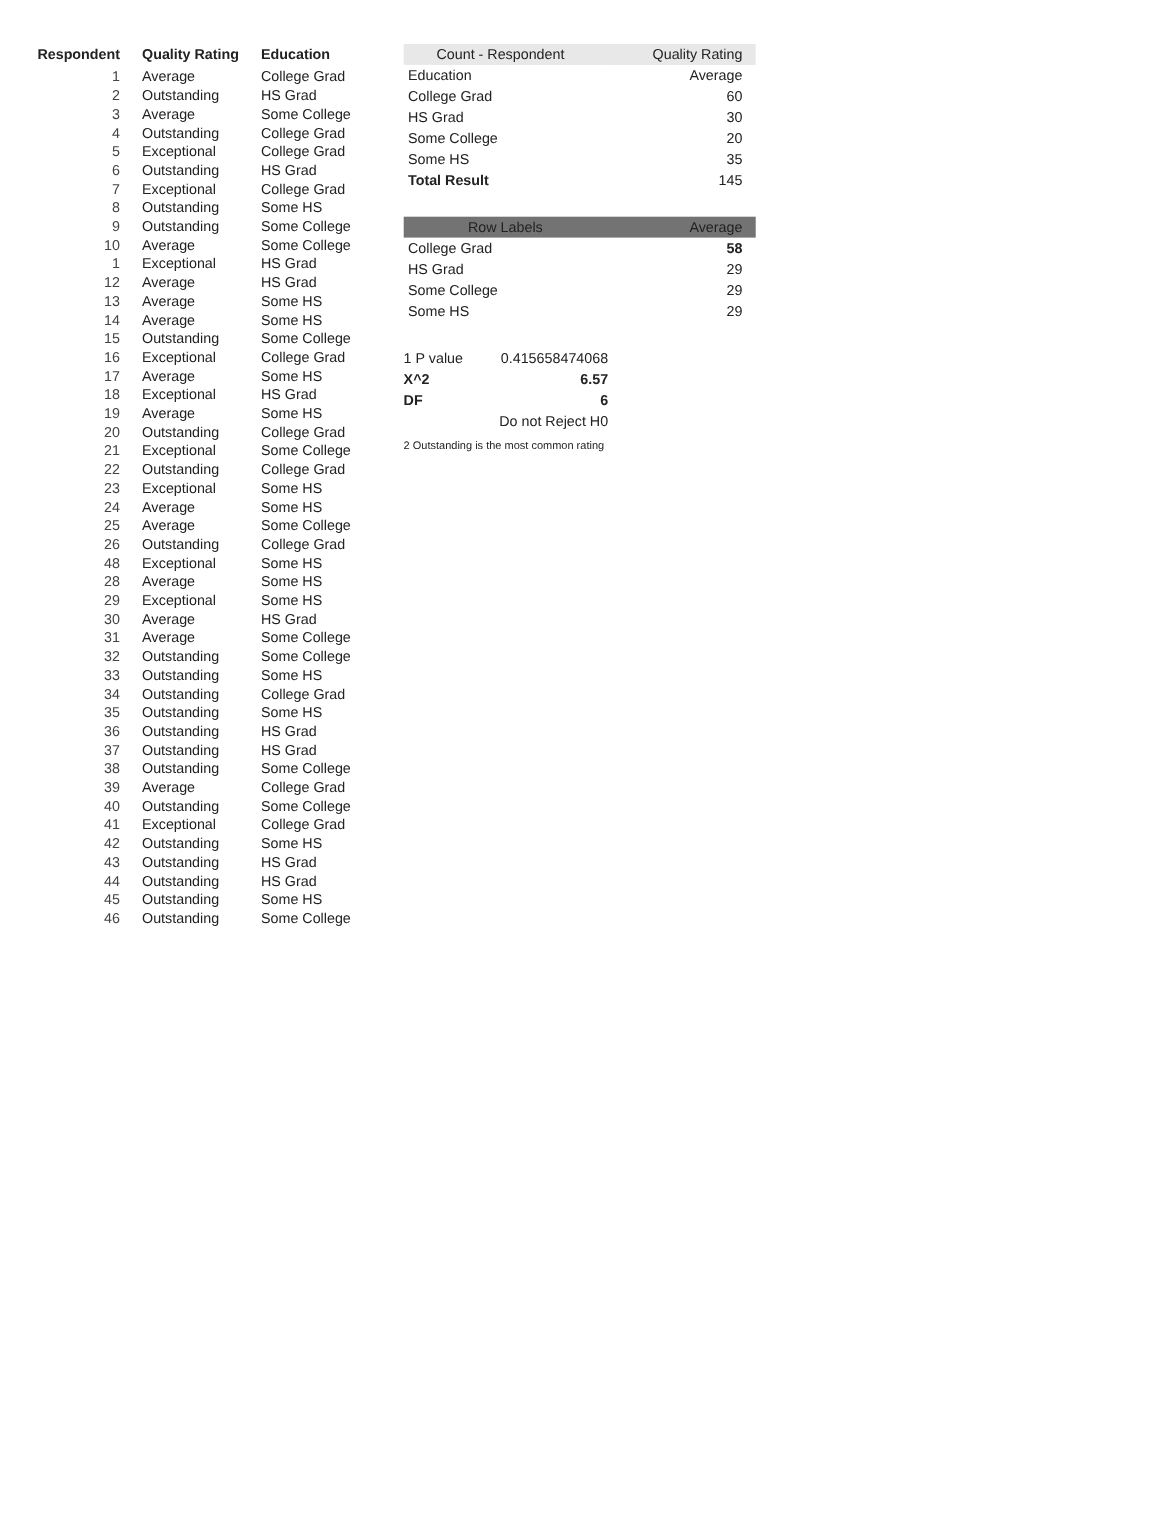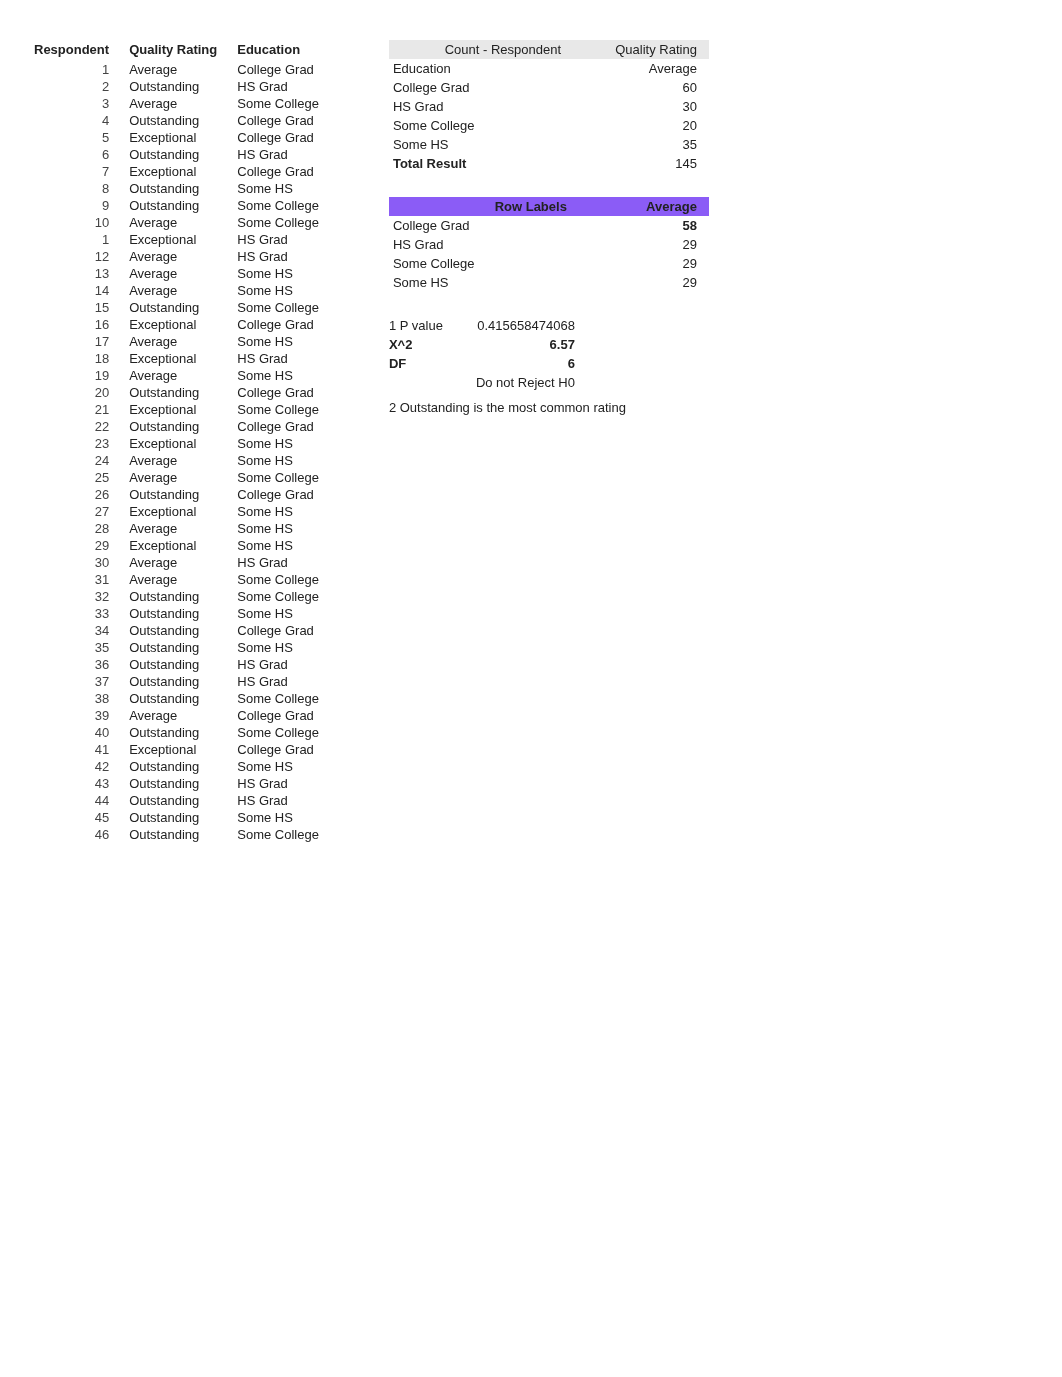--- a/index.html
+++ b/index.html
@@ -5,21 +5,21 @@
     * { box-sizing: border-box; margin: 0; padding: 0; }
     body {
       background: #fff;
       font-family: Arial, sans-serif;
       font-size: 13px;
       color: #222;
       padding: 40px 30px;
     }
     .main-layout {
       display: flex;
-      gap: 54px;
+      gap: 32px;
       align-items: flex-start;
     }
     .left-table {
       min-width: 280px;
     }
     .left-table table {
       border-collapse: collapse;
     }
     .left-table table thead tr th {
       font-weight: bold;
@@ -43,40 +43,40 @@
     }
     .panel {
       margin-bottom: 24px;
     }
     .panel table {
       border-collapse: collapse;
       width: 100%;
     }
     .panel table thead tr th {
       font-weight: normal;
-      text-align: right;
+      text-align: center;
       padding: 2px 12px 2px 4px;
       background: #e8e8e8;
     }
     .panel table thead tr th:last-child {
       text-align: right;
     }
     .panel table tbody tr td {
       padding: 2px 12px 2px 4px;
     }
     .panel table tbody tr td:last-child {
       text-align: right;
     }
     .panel table tbody tr.total-row td {
       font-weight: bold;
       margin-top: 44px;
     }
     .panel2 table thead tr th {
-      background: #8b5cf6;
-      font-weight: bold;
+      background: #737373;
+      font-weight: normal;
       padding: 2px 12px 2px 4px;
     }
     .panel2 table thead tr th:last-child {
       text-align: right;
     }
     .stat-section {
       margin-top: 8px;
     }
     .stat-section table {
       border-collapse: collapse;
@@ -84,21 +84,21 @@
     .stat-section table tr td {
       padding: 2px 12px 2px 0;
     }
     .stat-section table tr td:last-child {
       text-align: right;
       padding-right: 0;
       min-width: 120px;
     }
     .note-section {
       margin-top: 8px;
-      font-size: 13px;
+      font-size: 10px;
     }
   </style>
 </head>
 <body>
 
 <div class="main-layout">
 
   <div class="left-table">
     <table>
       <thead>
@@ -233,21 +233,21 @@
             <td>25</td>
             <td>Average</td>
             <td>Some College</td>
           </tr>
           <tr>
             <td>26</td>
             <td>Outstanding</td>
             <td>College Grad</td>
           </tr>
           <tr>
-            <td>27</td>
+            <td>48</td>
             <td>Exceptional</td>
             <td>Some HS</td>
           </tr>
           <tr>
             <td>28</td>
             <td>Average</td>
             <td>Some HS</td>
           </tr>
           <tr>
             <td>29</td>

